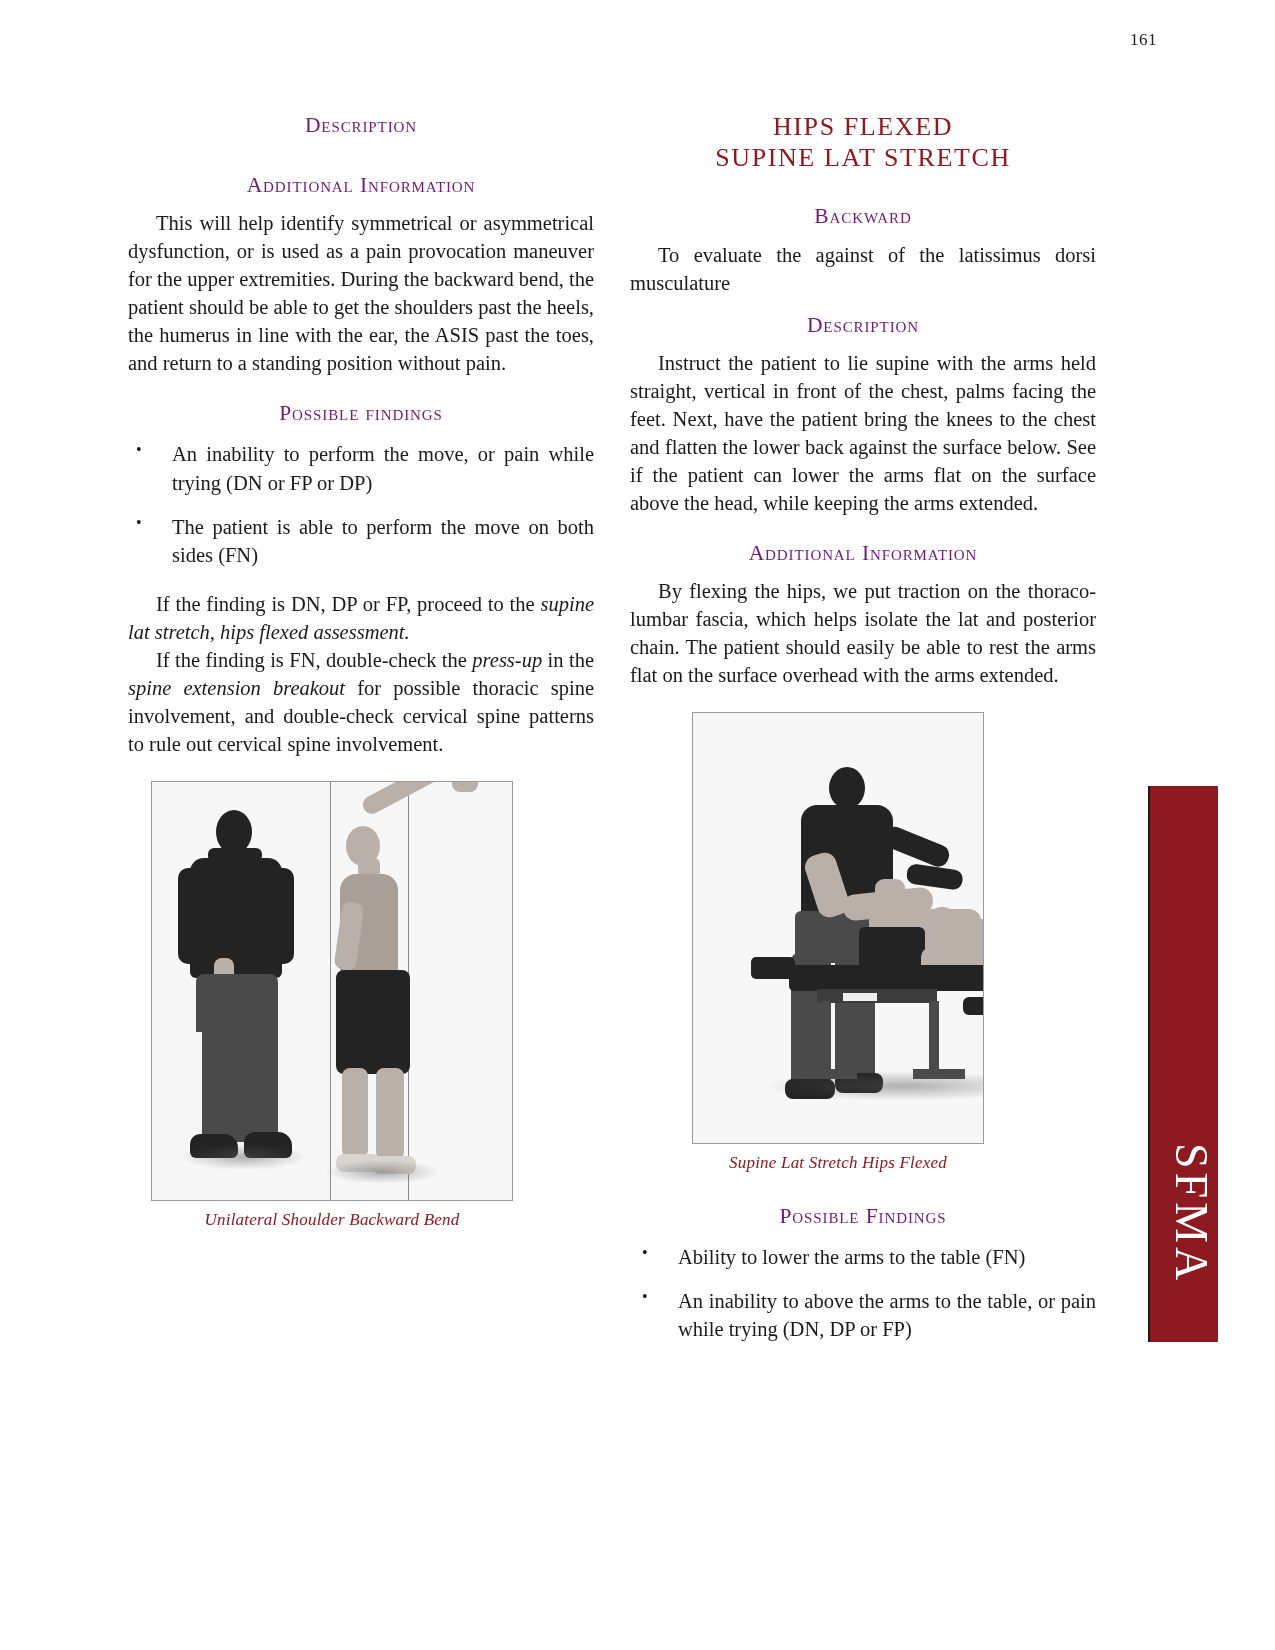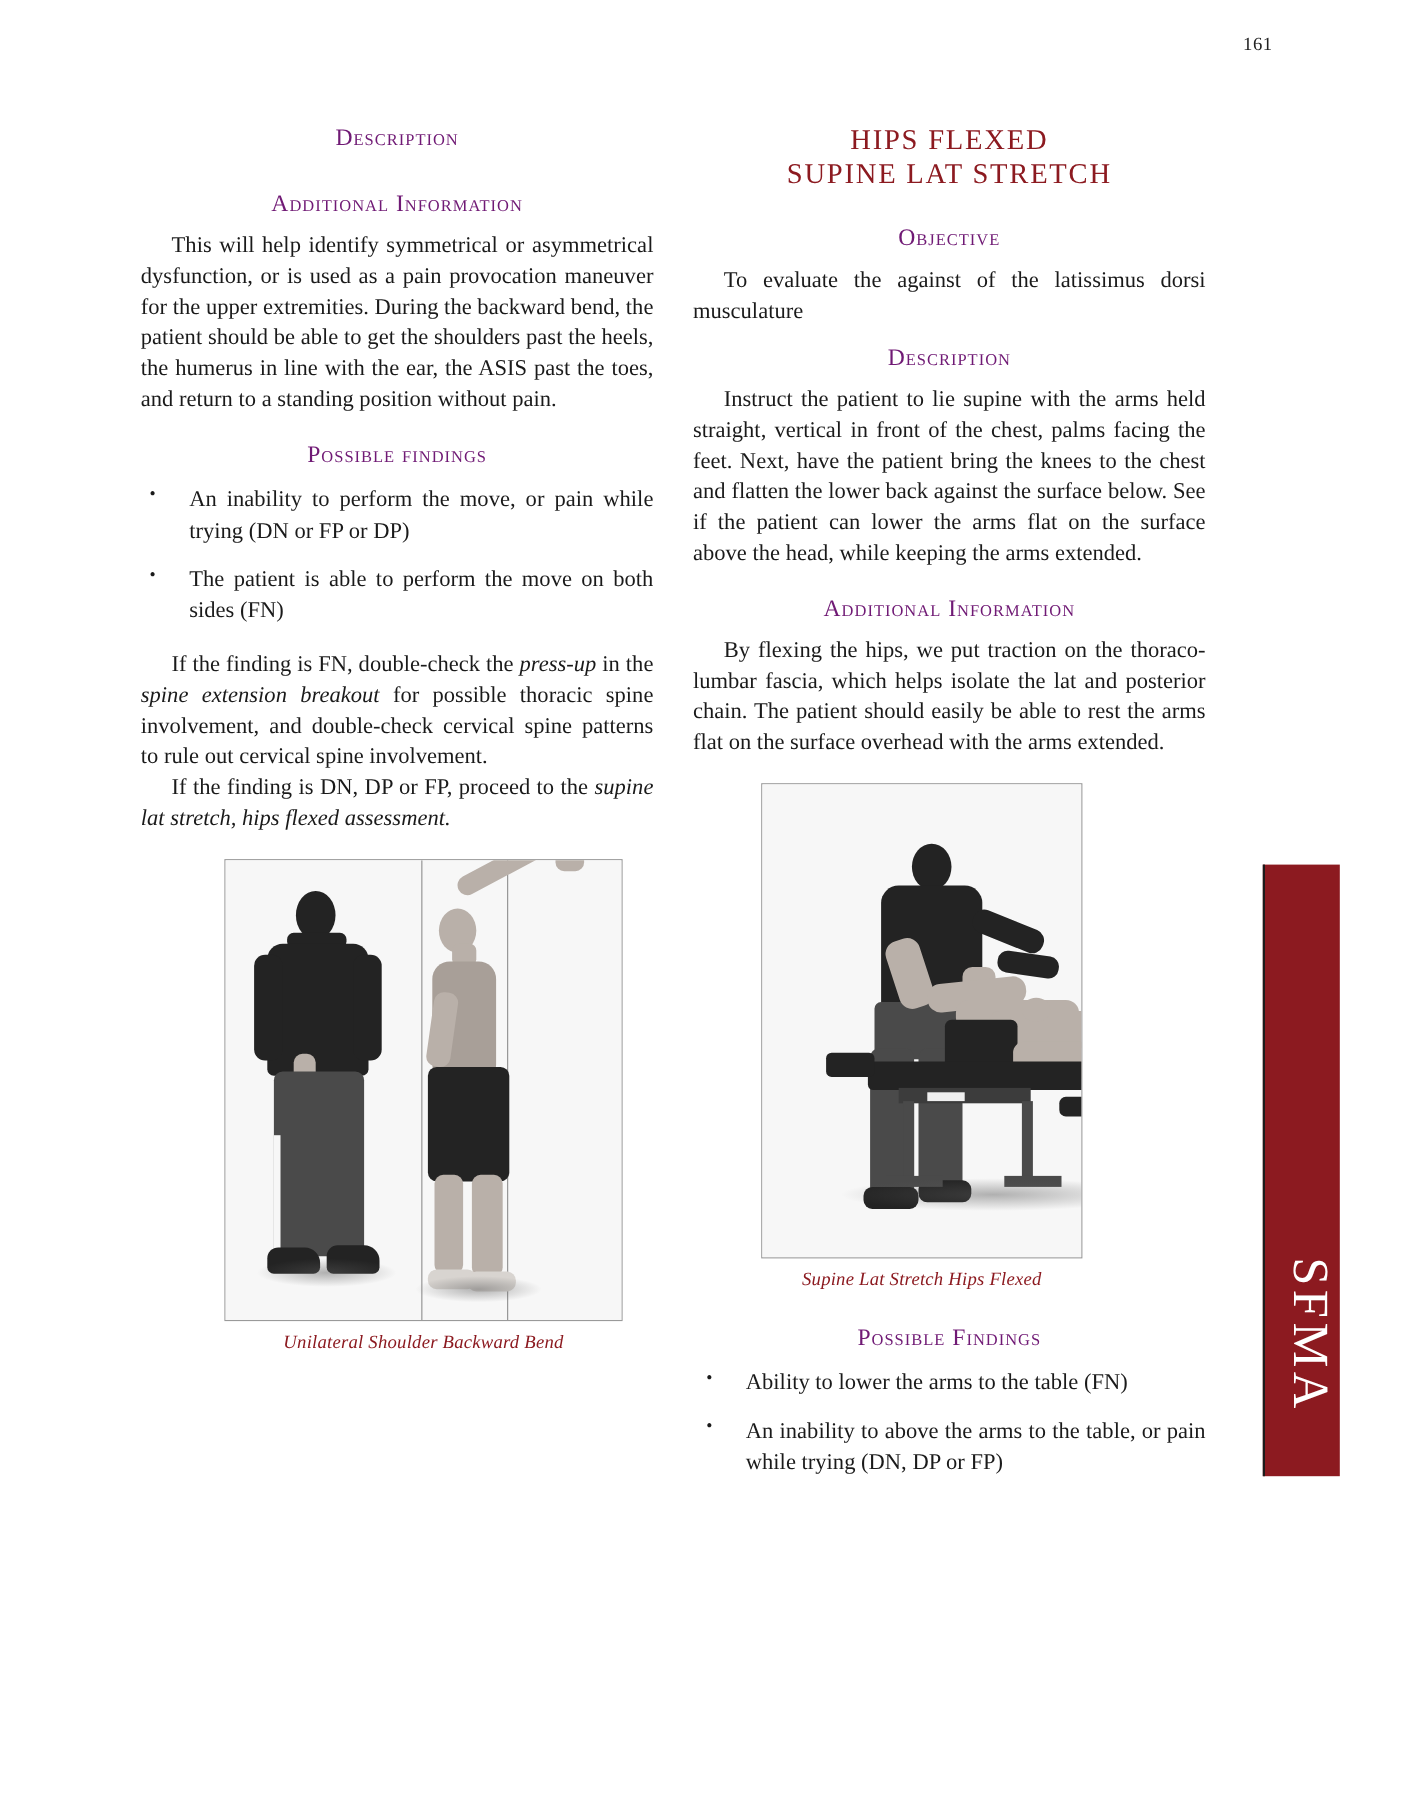--- a/index.html
+++ b/index.html
@@ -125,21 +125,21 @@
     text-align: center;
     color: #8c1a20;
     font-style: italic;
     font-size: 17px;
     margin-top: 9px;
     letter-spacing: 0.2px;
   }
 
   .fig-left-wrap {
     margin-top: 22px;
-    margin-left: 76px;
+    margin-left: 23px;
     width: 362px;
   }
   .fig-left .figbox { height: 418px; }
 
   .fig-right-wrap {
     margin-top: 22px;
     margin-left: 62px;
     width: 292px;
   }
   .fig-right .figbox { height: 430px; }
@@ -224,23 +224,23 @@
           <span>An inability to perform the move, or pain while trying (DN or FP or DP)</span>
         </li>
         <li>
           <span class="bullet">•</span>
           <span>The patient is able to perform the move on both sides (FN)</span>
         </li>
       </ul>
 
       <div class="gap-md"></div>
 
+      <p class="body tight"><span>If the finding is DN, DP or FP, proceed to the </span><i>supine lat stretch, hips flexed assessment.</i></p>
+
       <p class="body tight"><span>If the finding is FN, double-check the </span><i>press-up</i><span> in the </span><i>spine extension breakout</i><span> for possible thoracic spine involvement, and double-check cervical spine patterns to rule out cervical spine involvement.</span></p>
-
-      <p class="body tight"><span>If the finding is DN, DP or FP, proceed to the </span><i>supine lat stretch, hips flexed assessment.</i></p>
 
       <div class="fig-left-wrap">
         <figure class="fig-left">
           <div class="figbox">
             <div class="photo">
 
               <div class="vline" style="left:178px;"></div>
               <div class="vline" style="left:256px;"></div>
 
               <div class="ph dark rounded" style="left:64px; top:28px; width:36px; height:44px;"></div>
@@ -275,21 +275,21 @@
 
     </div>
 
     <div class="col">
 
       <h1 class="chapter-title">
         <span class="ln">Hips Flexed</span>
         <span class="ln">Supine Lat Stretch</span>
       </h1>
 
-      <h2 class="section-title">Objective</h2>
+      <h2 class="section-title">Backward</h2>
 
       <p class="body">To evaluate the against of the latissimus dorsi musculature</p>
 
       <div class="gap-sm"></div>
 
       <h2 class="section-title">Description</h2>
 
       <p class="body">Instruct the patient to lie supine with the arms held straight, vertical in front of the chest, palms facing the feet. Next, have the patient bring the knees to the chest and flatten the lower back against the surface below. See if the patient can lower the arms flat on the surface above the head, while keeping the arms extended.</p>
 
       <div class="gap-md"></div>

